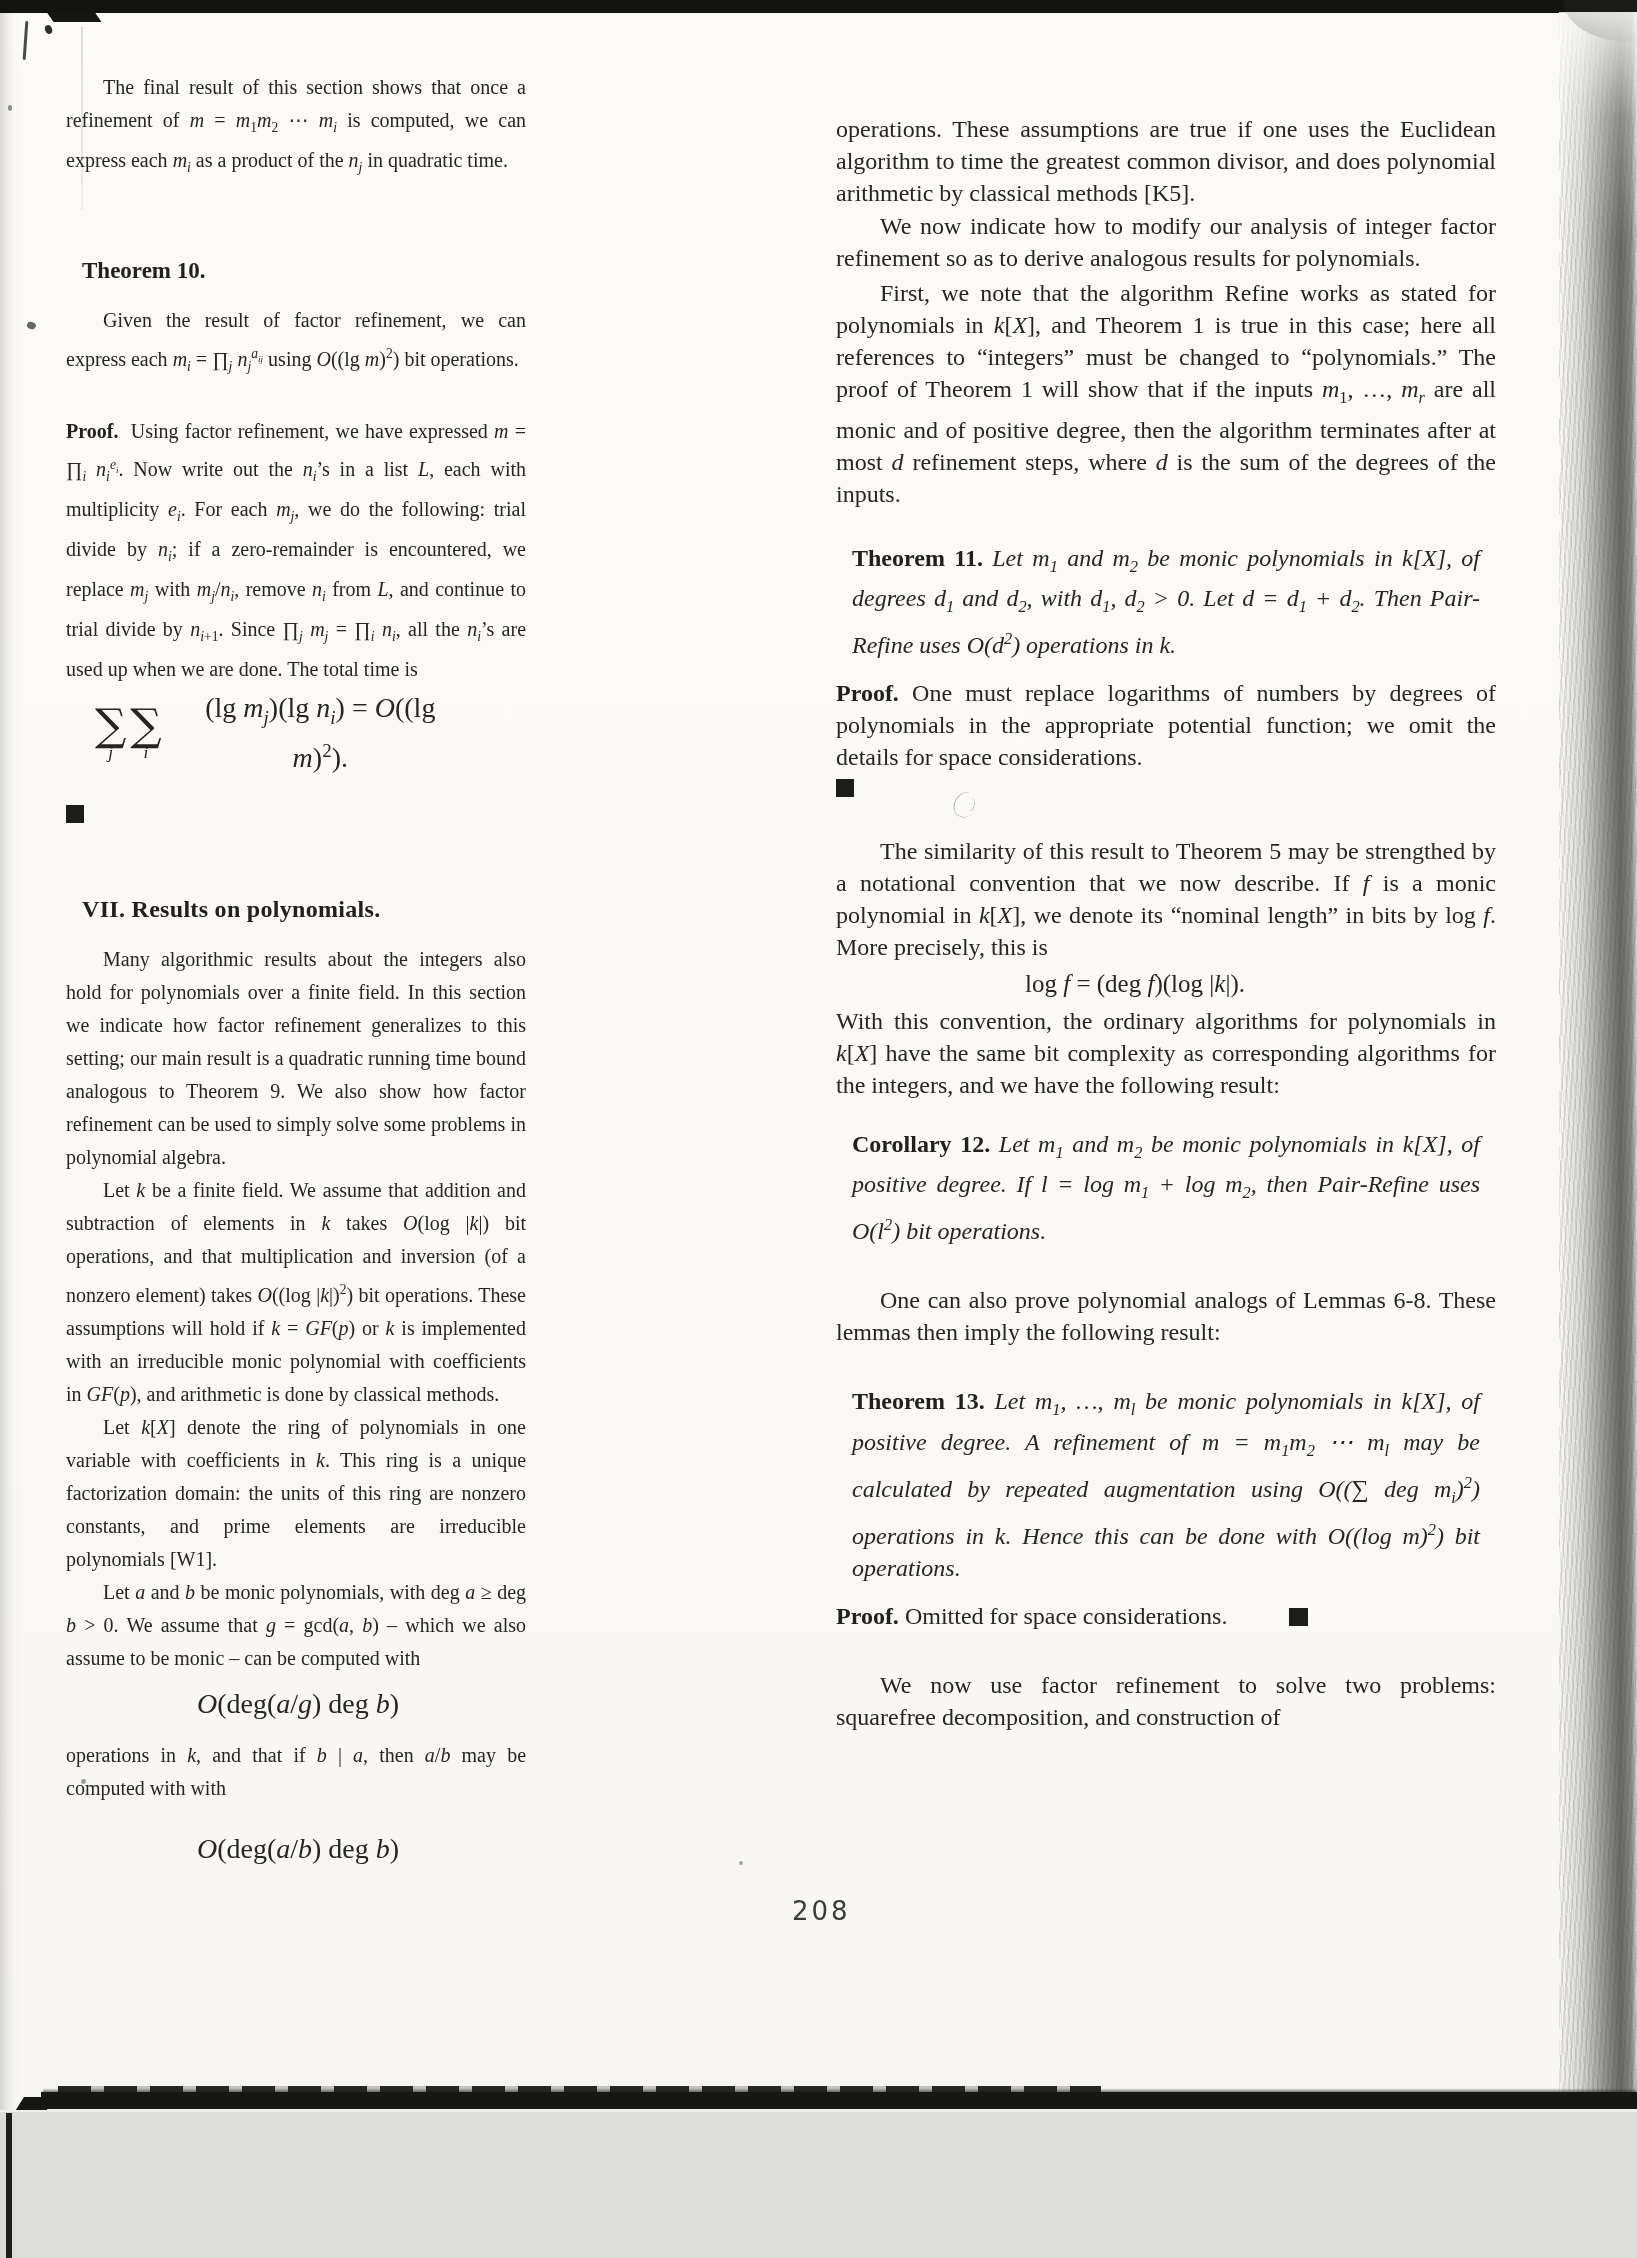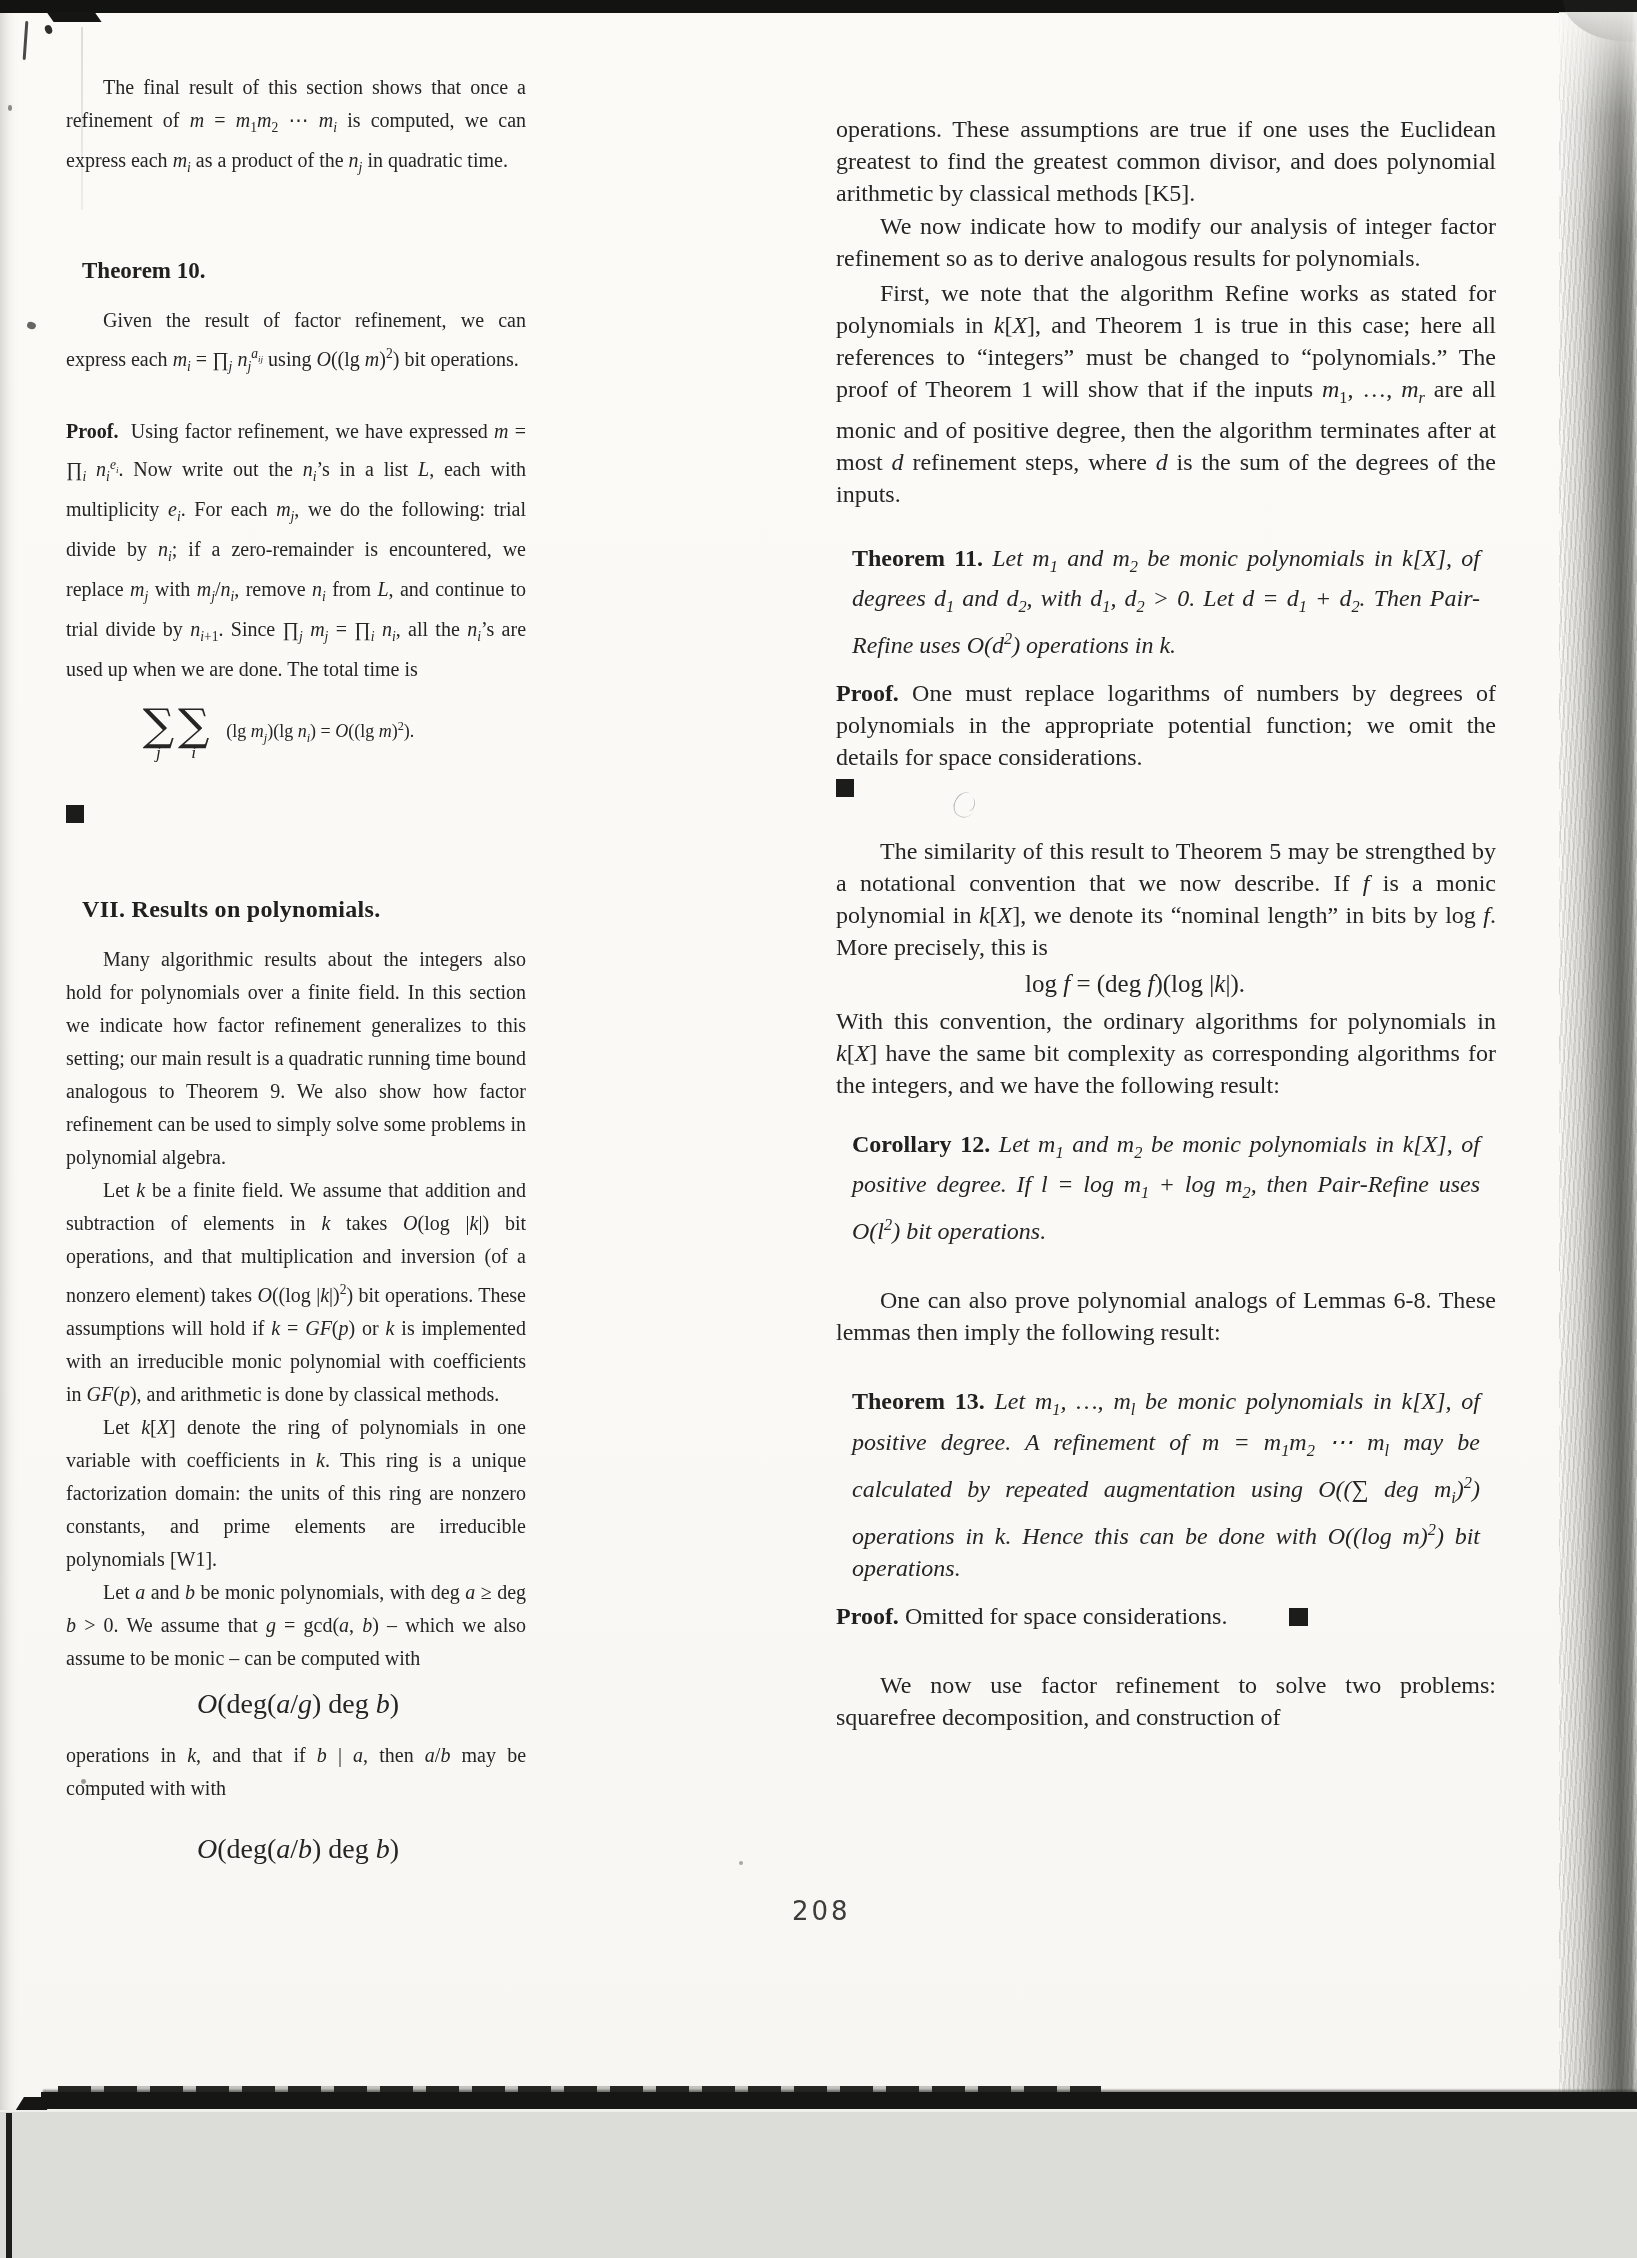--- a/index.html
+++ b/index.html
@@ -57,21 +57,21 @@
   .thm .plabel { font-style:normal; }
   .qed-block { height:19.3px; margin-top:27px; }
   .qed { display:inline-block; width:18.3px; height:18.3px; background:#1c1c1a; }
   .qed-inline { margin-left:62px; vertical-align:-1.9px; }
   .eq { text-align:center; font-style:normal; }
   .eq-disp-l { margin-left:87px; width:290px; font-size:28px; line-height:37px; }
   .eq-sum { margin-top:5.8px; margin-left:29px; width:367px; display:flex; align-items:center; justify-content:center; height:81px; }
   .bigop { display:inline-flex; flex-direction:column; align-items:center; margin-right:3.9px; }
   .op-glyph { font-family:"DejaVu Serif","DejaVu Sans",serif; font-size:44px; line-height:41px; }
   .op-lim { font-size:17.4px; line-height:15.4px; font-style:italic; }
-  .eq-body { font-size:18px; margin-left:13px;text-align:center; }
+  .eq-body { font-size:28px; margin-left:13px;text-align:center; }
   .eq-disp-r { margin-left:106px; width:386px; font-size:25px; line-height:42px; }
   sub, sup { font-size:68%; }
   .page-number { position:absolute; left:792px; top:1896px; font-family:"DejaVu Sans","Liberation Sans",sans-serif; font-size:26px; letter-spacing:2.9px; color:#3c3c3a; }
 </style>
 </head>
 <body>
 
 <div class="scan">
   <div class="paper"></div>
 
@@ -117,21 +117,21 @@
     <p class="para ind-l" style="margin-top:1px;">Many algorithmic results about the integers also hold for polynomials over a finite field. In this section we indicate how factor refinement generalizes to this setting; our main result is a quadratic running time bound analogous to Theorem 9. We also show how factor refinement can be used to simply solve some problems in polynomial algebra.</p>
     <p class="para ind-l">Let <i>k</i> be a finite field. We assume that addition and subtraction of elements in <i>k</i> takes <i>O</i>(log |<i>k</i>|) bit operations, and that multiplication and inversion (of a nonzero element) takes <i>O</i>((log |<i>k</i>|)<sup>2</sup>) bit operations. These assumptions will hold if <i>k</i> = <i>GF</i>(<i>p</i>) or <i>k</i> is implemented with an irreducible monic polynomial with coefficients in <i>GF</i>(<i>p</i>), and arithmetic is done by classical methods.</p>
     <p class="para ind-l">Let <i>k</i>[<i>X</i>] denote the ring of polynomials in one variable with coefficients in <i>k</i>. This ring is a unique factorization domain: the units of this ring are nonzero constants, and prime elements are irreducible polynomials [W1].</p>
     <p class="para ind-l">Let <i>a</i> and <i>b</i> be monic polynomials, with deg <i>a</i> ≥ deg <i>b</i> &gt; 0. We assume that <i>g</i> = gcd(<i>a</i>, <i>b</i>) – which we also assume to be monic – can be computed with</p>
     <div class="eq eq-disp-l" style="margin-top:9.7px;"><i>O</i>(deg(<i>a</i>/<i>g</i>) deg <i>b</i>)</div>
     <p class="para" style="margin-top:17.4px;">operations in <i>k</i>, and that if <i>b</i> | <i>a</i>, then <i>a</i>/<i>b</i> may be computed with with</p>
     <div class="eq eq-disp-l" style="margin-top:25px;"><i>O</i>(deg(<i>a</i>/<i>b</i>) deg <i>b</i>)</div>
   </div>
 
   <div class="col col-right">
-    <p class="para">operations. These assumptions are true if one uses the Euclidean greatest to find the greatest common divisor, and does polynomial arithmetic by classical methods [K5].</p>
+    <p class="para">operations. These assumptions are true if one uses the Euclidean algorithm to time the greatest common divisor, and does polynomial arithmetic by classical methods [K5].</p>
     <p class="para ind-r" style="margin-top:1px;">We now indicate how to modify our analysis of integer factor refinement so as to derive analogous results for polynomials.</p>
     <p class="para ind-r" style="margin-top:2.9px;">First, we note that the algorithm Refine works as stated for polynomials in <i>k</i>[<i>X</i>], and Theorem 1 is true in this case; here all references to “integers” must be changed to “polynomials.” The proof of Theorem 1 will show that if the inputs <i>m</i><sub>1</sub>, …, <i>m<sub>r</sub></i> are all monic and of positive degree, then the algorithm terminates after at most <i>d</i> refinement steps, where <i>d</i> is the sum of the degrees of the inputs.</p>
 
     <p class="thm" style="margin-top:32px;"><b class="plabel">Theorem 11.</b> <span>Let m<sub>1</sub> and m<sub>2</sub> be monic polynomials in k[X], of degrees d<sub>1</sub> and d<sub>2</sub>, with d<sub>1</sub>, d<sub>2</sub> &gt; 0. Let d = d<sub>1</sub> + d<sub>2</sub>. Then Pair-Refine uses O(d<sup>2</sup>) operations in k.</span></p>
 
     <p class="para" style="margin-top:14.5px;"><b class="plabel">Proof.</b> <span>One must replace logarithms of numbers by degrees of polynomials in the appropriate potential function; we omit the details for space considerations.</span></p>
     <div class="qed-block" style="margin-top:0;"><span class="qed"></span></div>
 
     <p class="para ind-r" style="margin-top:42px;">The similarity of this result to Theorem 5 may be strengthed by a notational convention that we now describe. If <i>f</i> is a monic polynomial in <i>k</i>[<i>X</i>], we denote its “nominal length” in bits by log <i>f</i>. More precisely, this is</p>
     <div class="eq eq-disp-r">log <i>f</i> = (deg <i>f</i>)(log |<i>k</i>|).</div>

